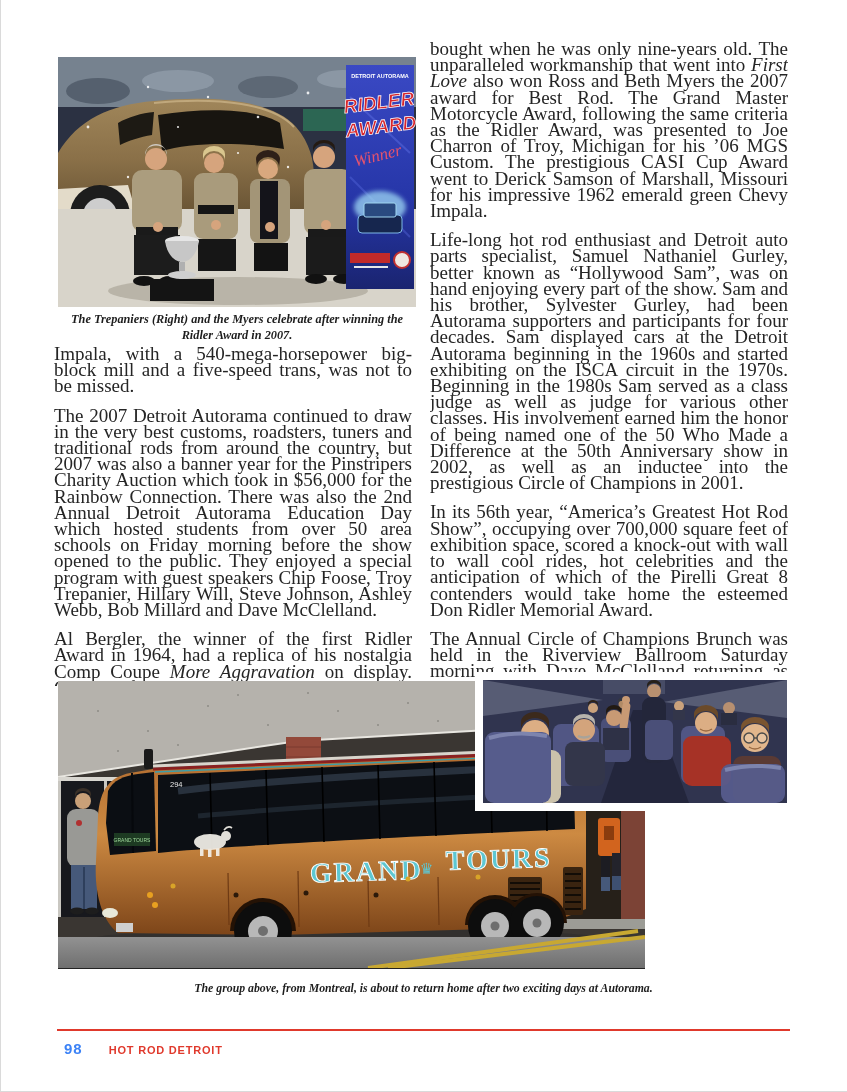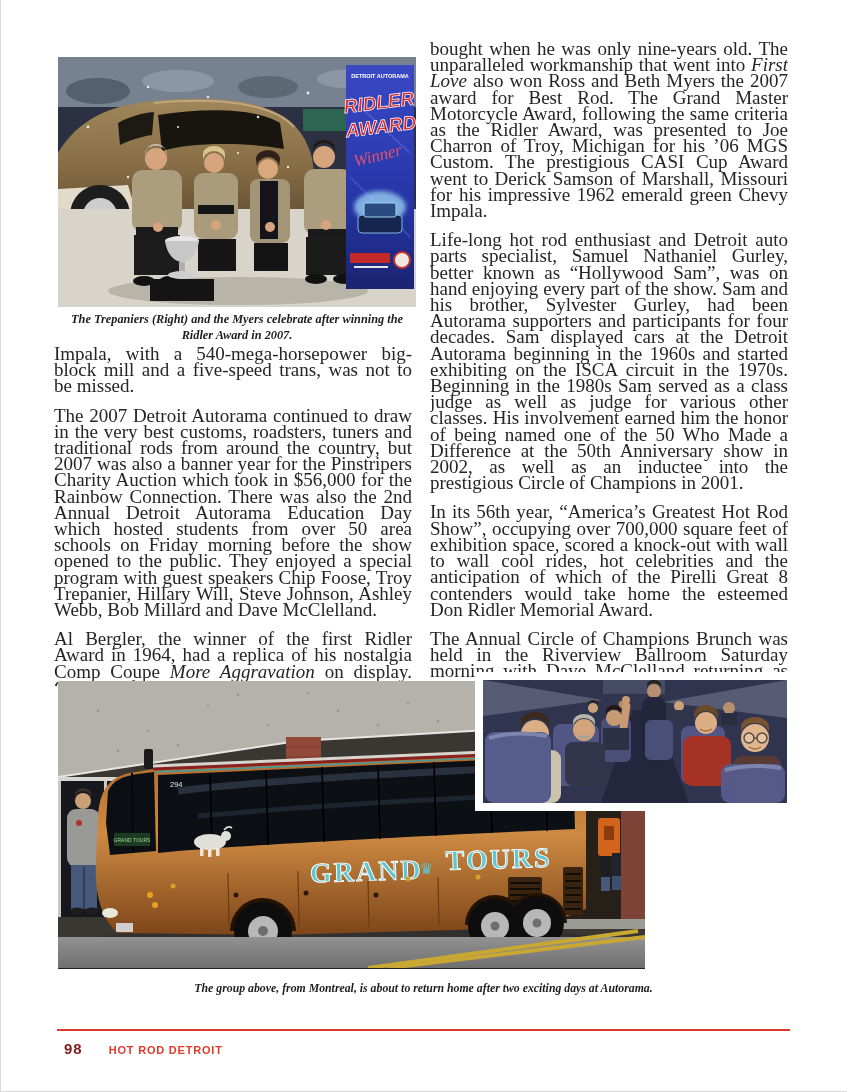--- a/index.html
+++ b/index.html
@@ -25,21 +25,21 @@
   .col p:last-child{margin-bottom:0;}
   .inset{
     position:absolute;left:475px;top:672px;border:8px solid #ffffff;
     width:304px;height:123px;background:#30344f;
   }
   .footer-rule{position:absolute;left:57px;top:1029px;width:733px;height:2px;background:#e0392c;}
   .footer{
     position:absolute;left:64px;top:1040px;display:flex;align-items:baseline;gap:26px;
     font-family:"Liberation Sans","DejaVu Sans",sans-serif;font-weight:bold;
   }
-  .pageno{font-size:15px;color:#7f1d1d;letter-spacing:1px;}
+  .pageno{font-size:15px;color:#3b82f6;letter-spacing:1px;}
   .booktitle{font-size:11px;color:#e0392c;letter-spacing:0.8px;}
 </style>
 </head>
 <body>
 
 <div class="page">
 
   <div class="photo" style="left:58px;top:57px;width:358px;height:250px;">
     <svg width="358" height="250" viewBox="0 0 358 250">
       <defs>

